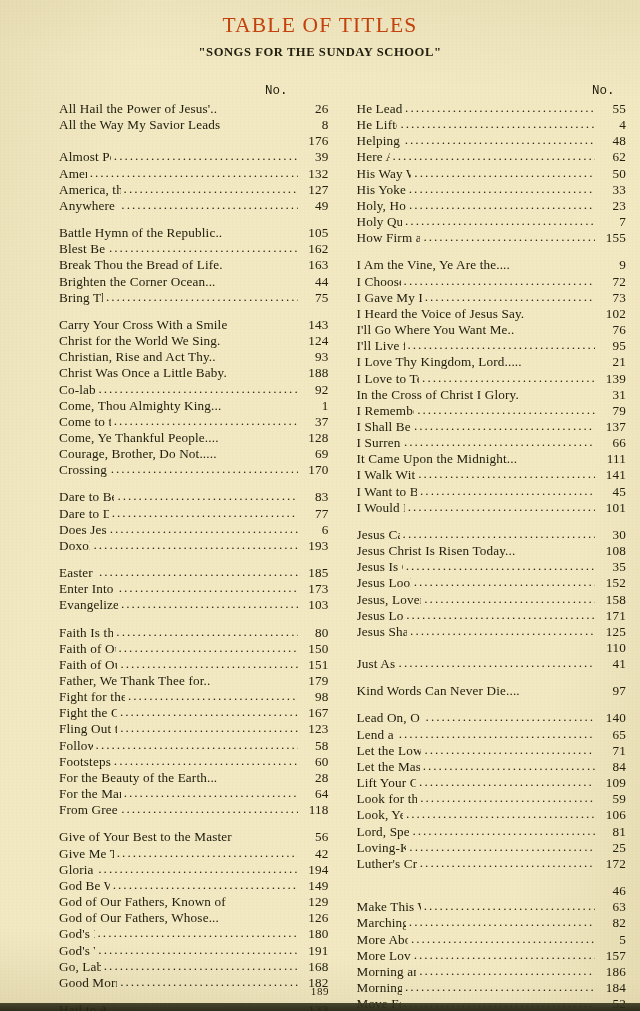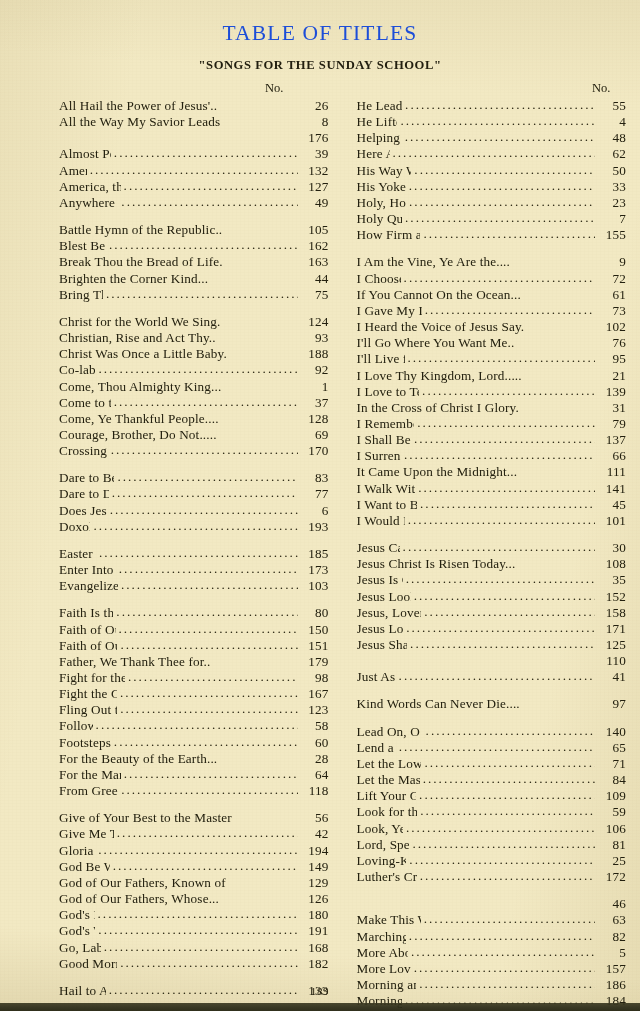--- a/index.html
+++ b/index.html
@@ -52,37 +52,38 @@
 
   
   .masthead {
     text-align: center;
     padding-top: 9px;
   }
   .title {
     font-size: 21.5px;
     letter-spacing: 1.2px;
     font-weight: 400;
-    margin: 12px;
-    color: #1d4ed8;
+    margin: 4px;
+    color: #c2410c;
     font-family: "Liberation Serif", "DejaVu Serif", serif;
   }
   .subtitle {
     font-size: 12.6px;
     letter-spacing: 0.55px;
     font-weight: 700;
     margin: 7px 0 0 0;
     color: #211e0f;
   }
 
   
   .colheads {
     position: relative;
     height: 17px;
-    margin-top: 8px;
+    margin-top: 24px;
+    font-family: Liberation Mono, monospace;
   }
   .colheads .no {
     position: absolute;
     font-size: 12.5px;
     font-weight: 400;
   }
   .colheads .no.left  { left: 265px; }
   .colheads .no.right { left: 592px; }
 
   
@@ -225,31 +226,36 @@
             <span class="t">Blest Be the Tie</span>
             <span class="dots"></span>
             <span class="n">162</span>
           </div>
           <div class="entry nodots">
             <span class="t">Break Thou the Bread of Life.</span>
             <span class="dots"></span>
             <span class="n">163</span>
           </div>
           <div class="entry nodots">
-            <span class="t">Brighten the Corner Kind...</span>
+            <span class="t">Brighten the Corner Ocean...</span>
             <span class="dots"></span>
             <span class="n">44</span>
           </div>
           <div class="entry">
             <span class="t">Bring Them In</span>
             <span class="dots"></span>
             <span class="n">75</span>
           </div>
         </div>
         <div class="group">
+          <div class="entry nodots">
+            <span class="t">Carry Your Cross With a Smile</span>
+            <span class="dots"></span>
+            <span class="n">143</span>
+          </div>
           <div class="entry nodots">
             <span class="t">Christ for the World We Sing.</span>
             <span class="dots"></span>
             <span class="n">124</span>
           </div>
           <div class="entry nodots">
             <span class="t">Christian, Rise and Act Thy..</span>
             <span class="dots"></span>
             <span class="n">93</span>
           </div>
@@ -501,25 +507,20 @@
         <div class="group">
           <div class="entry nodots">
             <span class="t">I Am the Vine, Ye Are the....</span>
             <span class="dots"></span>
             <span class="n">9</span>
           </div>
           <div class="entry">
             <span class="t">I Choose Jesus</span>
             <span class="dots"></span>
             <span class="n">72</span>
-          </div>
-          <div class="entry nodots">
-            <span class="t">If You Cannot On the Ocean...</span>
-            <span class="dots"></span>
-            <span class="n">61</span>
           </div>
           <div class="entry">
             <span class="t">I Gave My Life for Thee</span>
             <span class="dots"></span>
             <span class="n">73</span>
           </div>
           <div class="entry nodots">
             <span class="t">I Heard the Voice of Jesus Say.</span>
             <span class="dots"></span>
             <span class="n">102</span>

